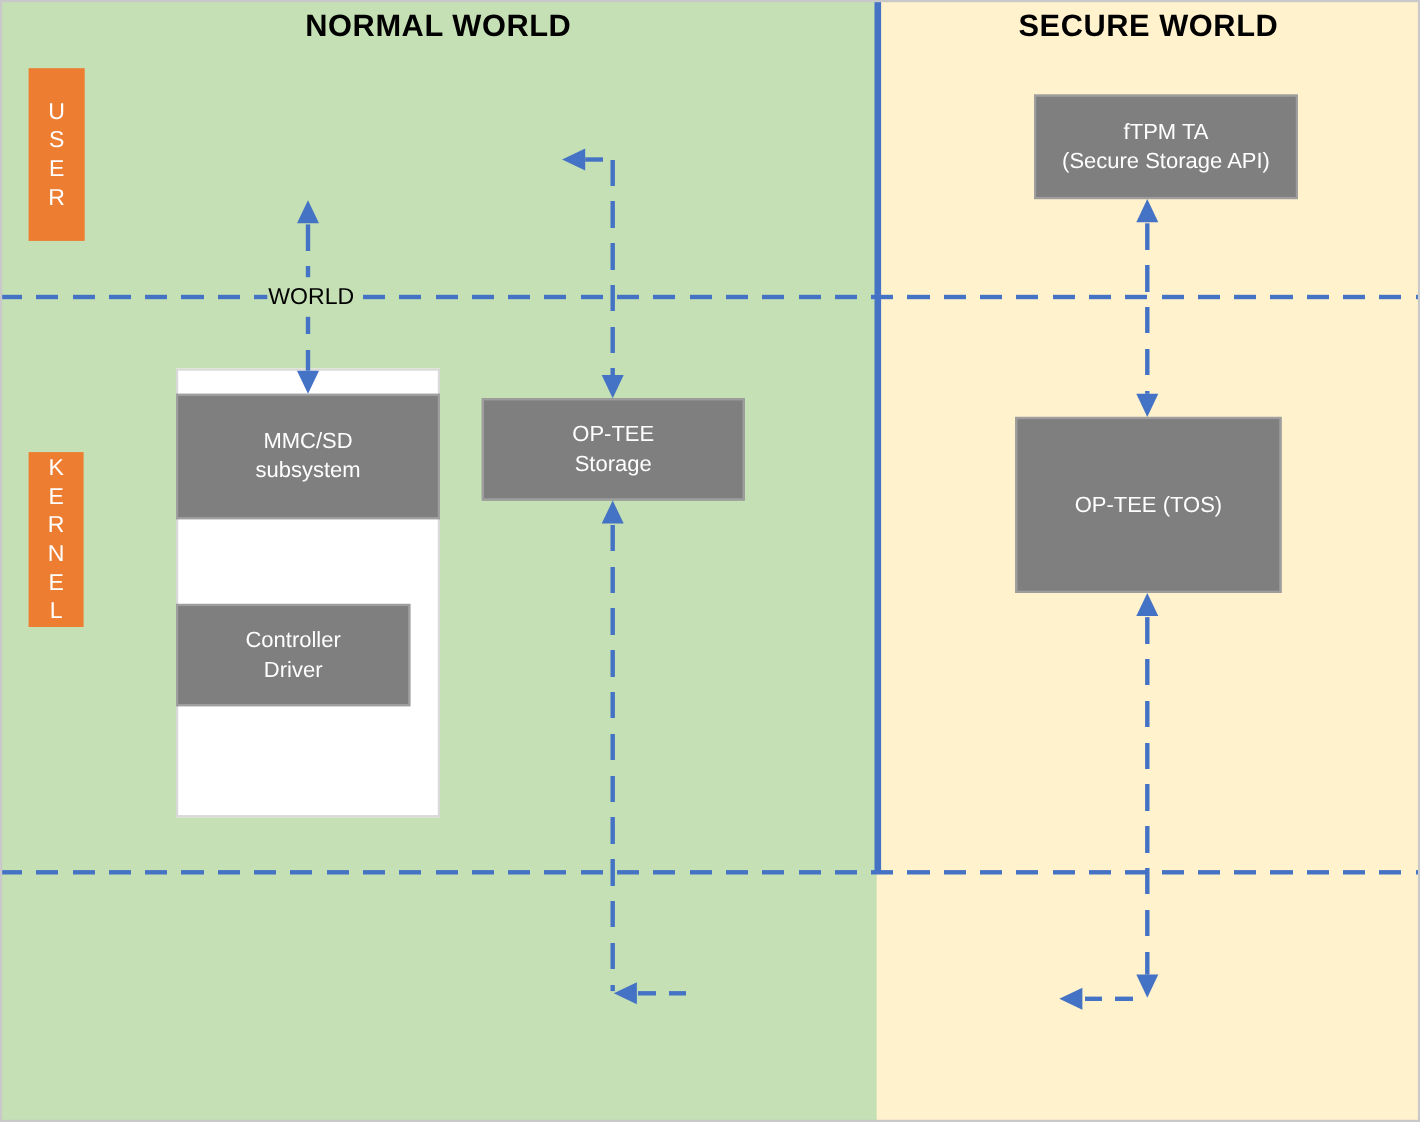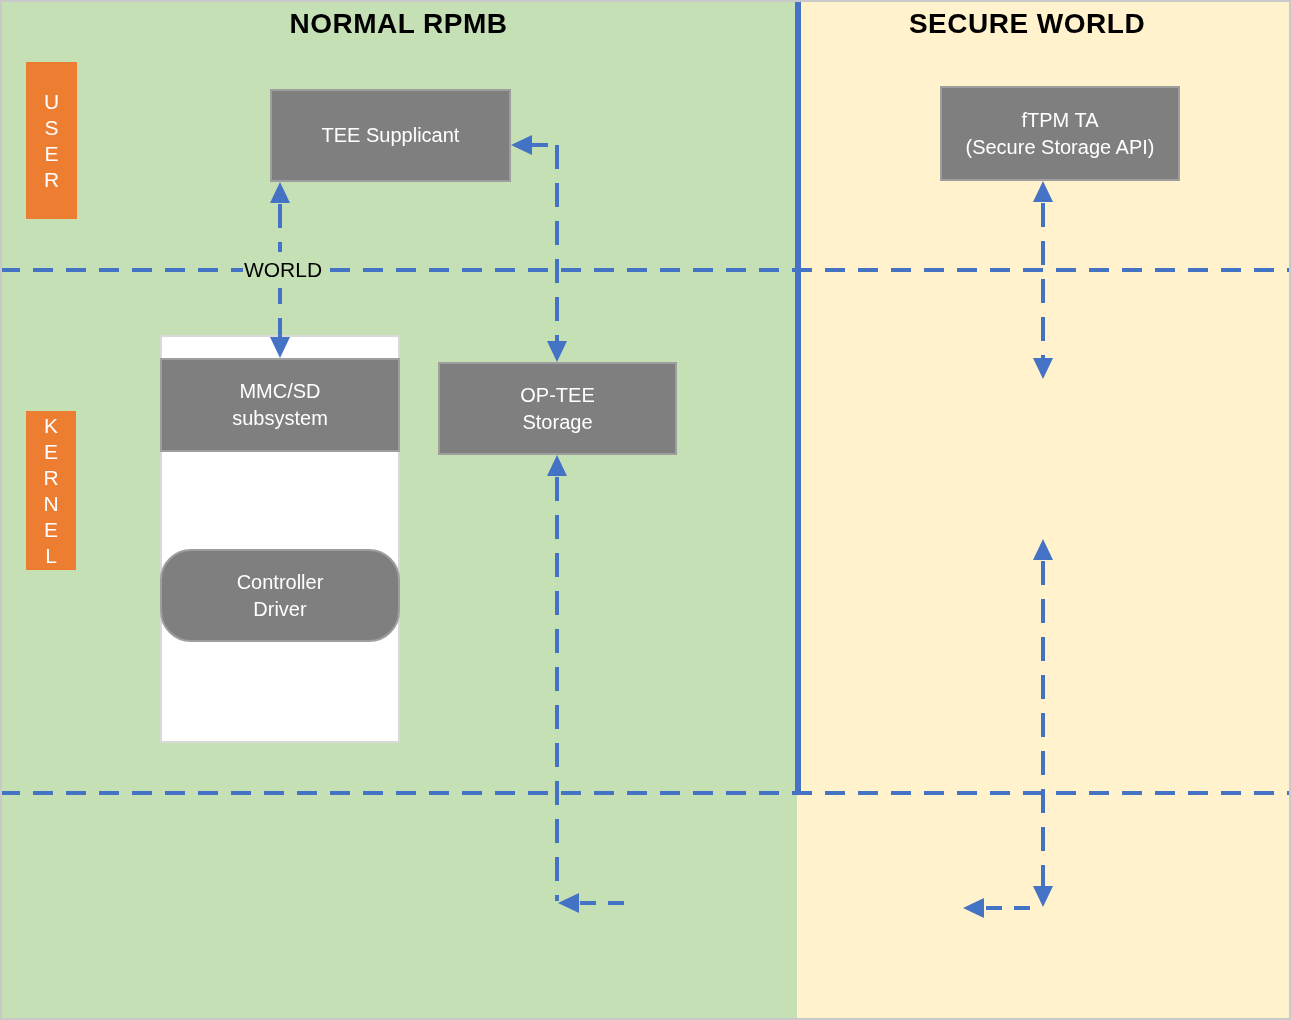--- a/index.html
+++ b/index.html
@@ -23,33 +23,33 @@
   .bg-secure{left:797px;top:0;width:494px;height:1020px;background:var(--secure-world-bg);}
   .world-divider{left:795px;top:0;width:6px;height:793px;background:var(--arrow-blue);z-index:2;}
   
   .hline{left:0;width:1291px;height:4px;z-index:3;
     background:repeating-linear-gradient(90deg,var(--arrow-blue) 0 20px,transparent 20px 33px);}
   #boundary-user-kernel{top:268px;}
   #boundary-kernel-fw{top:791px;}
   
   .title{top:8px;text-align:center;font-size:28px;font-weight:700;color:var(--title-text);z-index:4;letter-spacing:.5px;}
   #t-normal{left:0;width:797px;}
-  #t-secure{left:780px;width:494px;text-align:center;}
+  #t-secure{left:797px;width:494px;text-align:center;}
   
   .plabel{background:var(--accent-orange);color:#fff;display:flex;align-items:center;justify-content:center;
     text-align:center;font-size:21px;line-height:26px;white-space:pre-line;z-index:4;}
   #user-label{left:26px;top:62px;width:51px;height:157px;}
   #kernel-label{left:26px;top:411px;width:50px;height:159px;}
   
   .gbox{background:var(--box-gray);border:2px solid var(--box-border);box-sizing:border-box;
     display:flex;align-items:center;justify-content:center;z-index:5;}
   .gbox .box-label{color:#fff;font-size:20px;line-height:27px;text-align:center;white-space:pre-line;}
   #tee-supplicant{left:270px;top:89px;width:241px;height:93px;}
-  #mmc-box{left:160px;top:358px;width:240px;height:94px;}
-  #controller-box{left:160px;top:549px;width:240px;height:93px;border-radius:31px;}
+  #mmc-box{left:160px;top:358px;width:240px;height:114px;}
+  #controller-box{left:160px;top:549px;width:213px;height:93px;}
   #optee-driver{left:438px;top:362px;width:239px;height:93px;}
   #ftpm-box{left:923px;top:86px;width:240px;height:95px;margin-left:17px;}
   #optee-tos{left:923px;top:379px;width:242px;height:160px;}
   #secure-monitor{left:632px;top:831px;width:331px;height:159px;}
   
   #rpmb-container{left:160px;top:335px;width:240px;height:408px;background:var(--white-panel);
     border:2px solid #d9d9d9;box-sizing:border-box;z-index:4;}
   #rpmb-label{left:160px;top:703px;width:240px;height:36px;display:flex;align-items:center;justify-content:center;
     color:#1a1a1a;font-size:21px;z-index:5;}
   
@@ -70,54 +70,54 @@
 <body>
 
 <div class="canvas">
 
   <div class="abs bg-normal"></div>
   <div class="abs bg-secure"></div>
   <div class="abs world-divider"></div>
   <div class="abs hline" id="boundary-user-kernel"></div>
   <div class="abs hline" id="boundary-kernel-fw"></div>
 
-  <div class="abs title" id="t-normal">NORMAL RPMB</div>
+  <div class="abs title" id="t-normal">NORMAL WORLD</div>
   <div class="abs title" id="t-secure">SECURE WORLD</div>
 
   <div class="abs plabel" id="user-label">U
 S
 E
 R</div>
   <div class="abs plabel" id="kernel-label">K
 E
 R
 N
 E
 L</div>
 
   <div class="abs" id="rpmb-container"></div>
 
-  <div class="abs gbox" id="tee-supplicant">
-    <span class="box-label">TEE Supplicant</span>
-  </div>
   <div class="abs gbox" id="mmc-box">
     <span class="box-label">MMC/SD
 subsystem</span>
   </div>
   <div class="abs gbox" id="controller-box">
     <span class="box-label">Controller
 Driver</span>
   </div>
   <div class="abs gbox" id="optee-driver">
     <span class="box-label">OP-TEE
 Storage</span>
   </div>
   <div class="abs gbox" id="ftpm-box">
     <span class="box-label">fTPM TA
 (Secure Storage API)</span>
+  </div>
+  <div class="abs gbox" id="optee-tos">
+    <span class="box-label">OP-TEE (TOS)</span>
   </div>
 
   <div>
     <div class="abs ah up" style="left:270px;top:182px;"></div>
     <div class="abs vstem" style="left:278px;top:204px;height:133px;"></div>
     <div class="abs ah down" style="left:270px;top:337px;"></div>
   </div>
 
   <div>
     <div class="abs ah left" style="left:511px;top:135px;"></div>

